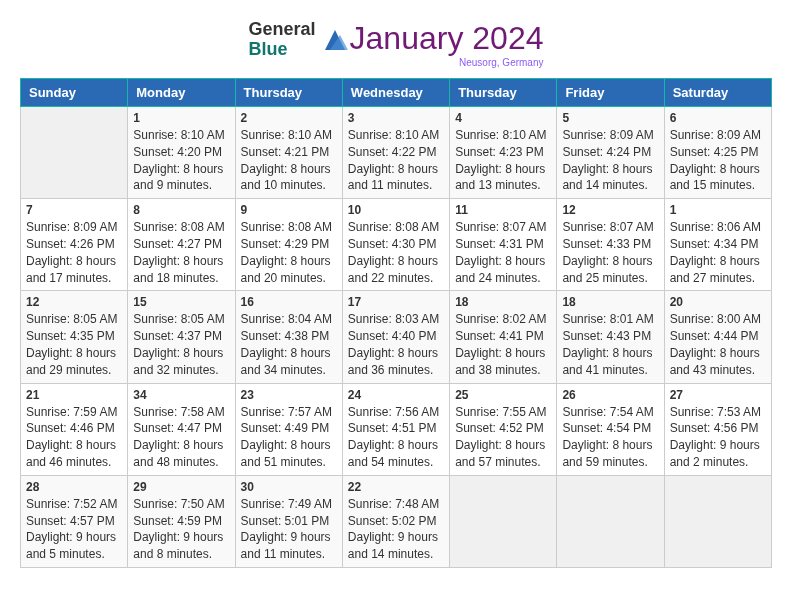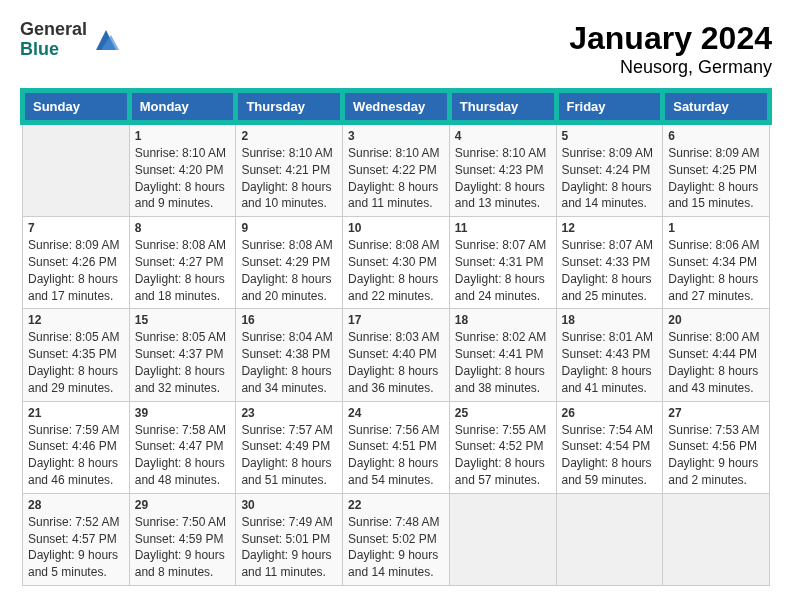--- a/index.html
+++ b/index.html
@@ -5,21 +5,21 @@
     * { box-sizing: border-box; margin: 0; padding: 0; }
     body {
       font-family: Arial, sans-serif;
       background: #fff;
       width: 792px;
       min-height: 612px;
       padding: 20px;
     }
     .header {
       display: flex;
-      justify-content: space-between;
+      justify-content: center;
       align-items: flex-start;
       margin-bottom: 10px;
     }
     .logo {
       display: flex;
       align-items: center;
     }
     .logo-text {
       display: flex;
       flex-direction: column;
@@ -38,40 +38,40 @@
     .logo-icon {
       width: 30px;
       height: 30px;
       margin-left: 4px;
     }
     .title-area {
       text-align: right;
     }
     .month-title {
       font-size: 32px;
-      font-weight: bold;
-      color: #000000;
+      font-weight: normal;
+      color: #701a75;
     }
     .location {
-      font-size: 18px;
-      color: #000000;
+      font-size: 10px;
+      color: #8b5cf6;
     }
     table {
       width: 100%;
       border-collapse: collapse;
       table-layout: fixed;
     }
     thead tr th {
       background-color: #2a6ab5;
       color: #fff;
       font-size: 13px;
       font-weight: bold;
       padding: 6px 8px;
       text-align: left;
-      border: 5px solid #14b8a6;
+      border: 1px solid #14b8a6;
     }
     tbody tr td {
       vertical-align: top;
       border: 1px solid #ccc;
       padding: 4px 5px;
       height: 90px;
       font-size: 10.5px;
       color: #333;
       background: #fff;
     }
@@ -213,21 +213,21 @@
           <span class="day-num">20</span>
           <div class="cell-text">Sunrise: 8:00 AM<br>Sunset: 4:44 PM<br>Daylight: 8 hours<br>and 43 minutes.</div>
         </td>
       </tr>
       <tr>
         <td>
           <span class="day-num">21</span>
           <div class="cell-text">Sunrise: 7:59 AM<br>Sunset: 4:46 PM<br>Daylight: 8 hours<br>and 46 minutes.</div>
         </td>
         <td>
-          <span class="day-num">39</span>
+          <span class="day-num">34</span>
           <div class="cell-text">Sunrise: 7:58 AM<br>Sunset: 4:47 PM<br>Daylight: 8 hours<br>and 48 minutes.</div>
         </td>
         <td>
           <span class="day-num">23</span>
           <div class="cell-text">Sunrise: 7:57 AM<br>Sunset: 4:49 PM<br>Daylight: 8 hours<br>and 51 minutes.</div>
         </td>
         <td>
           <span class="day-num">24</span>
           <div class="cell-text">Sunrise: 7:56 AM<br>Sunset: 4:51 PM<br>Daylight: 8 hours<br>and 54 minutes.</div>
         </td>

